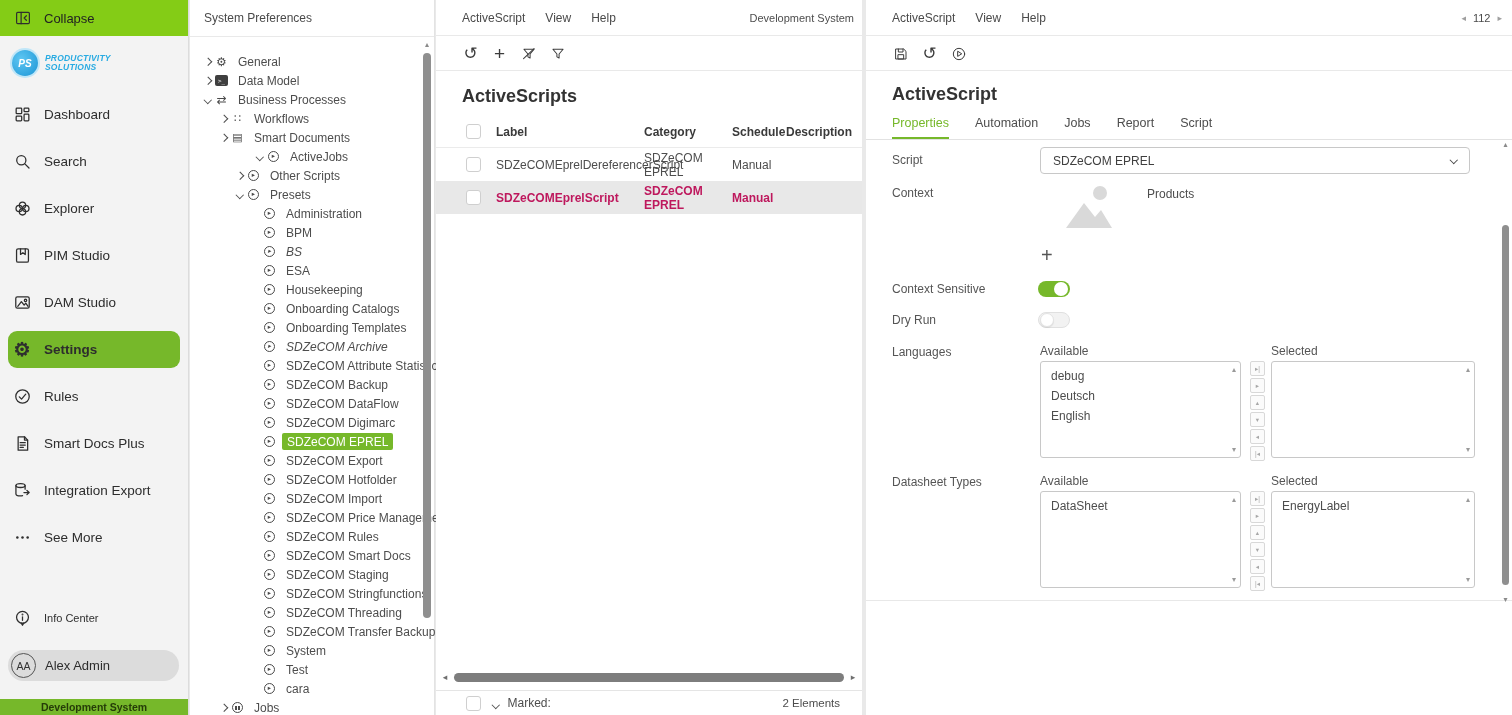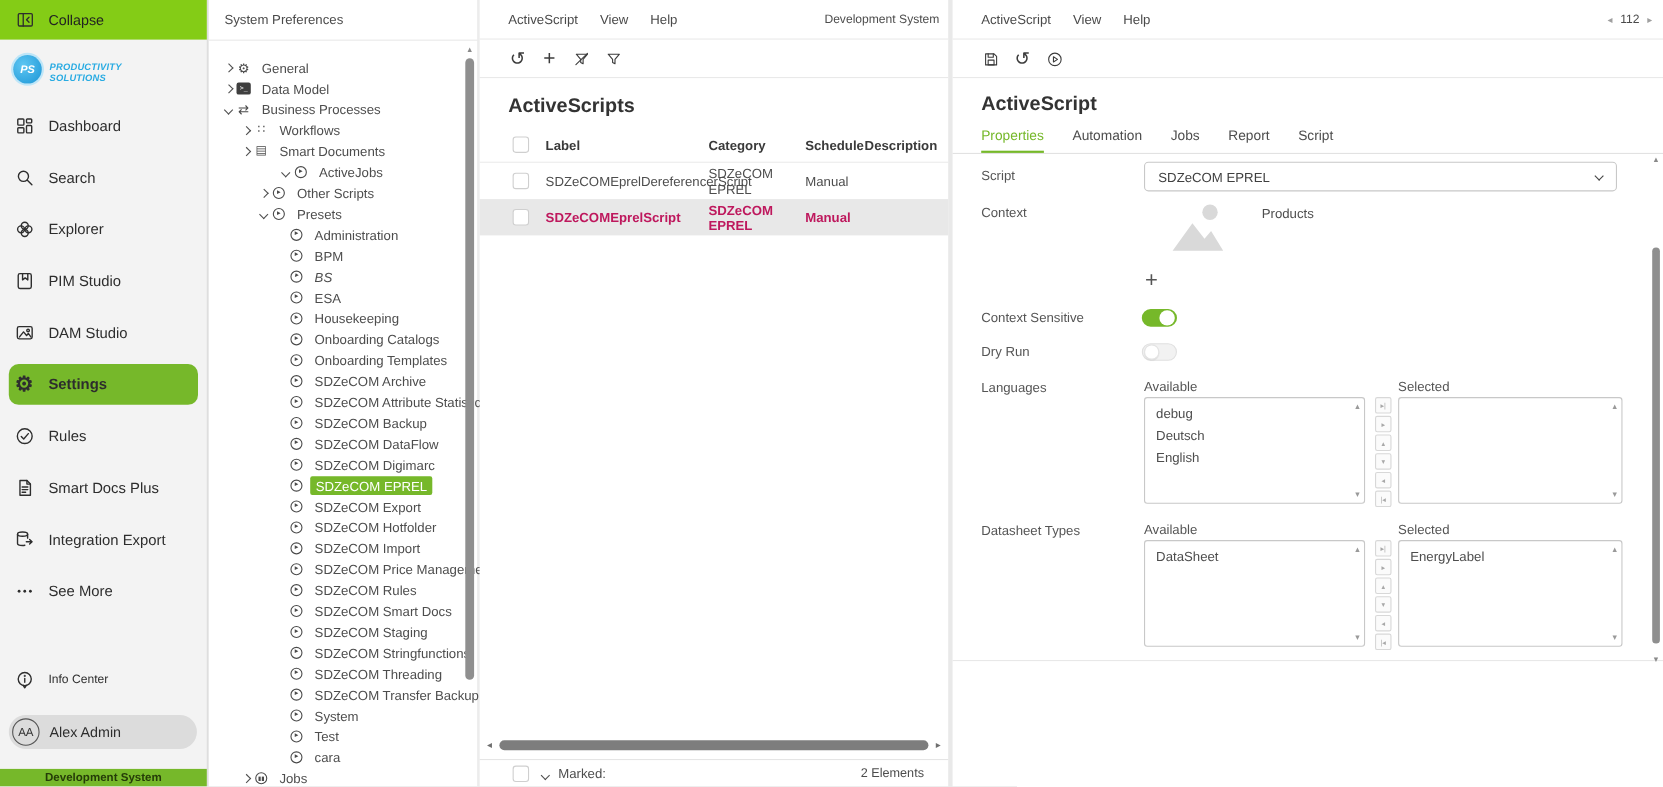--- a/index.html
+++ b/index.html
@@ -5,21 +5,21 @@
   *{margin:0;padding:0;box-sizing:border-box}
   html,body{width:1512px;height:715px;overflow:hidden}
   body{font-family:"Liberation Sans",sans-serif;background:#e9e9e9;color:#2e2e2e}
   .app{position:relative;width:1512px;height:715px}
   .panel{position:absolute;top:0;height:715px;background:#fff}
 
   
   .sidebar{position:absolute;left:0;top:0;width:189px;height:715px;background:#f3f3f3;border-right:1px solid #dcdcdc}
   .collapse-bar{height:36px;background:#84cc16;display:flex;align-items:center;padding-left:13px;font-size:13px;color:#222;cursor:pointer}
   .collapse-bar .nav-icon{margin-right:11px}
-  .brand{position:absolute;top:50px;left:12px;display:flex;align-items:flex-end}
+  .brand{position:absolute;top:50px;left:12px;display:flex;align-items:center}
   .brand-circle{width:26px;height:26px;border-radius:50%;background:radial-gradient(circle at 35% 35%,#5ec6f2,#1b95d6);color:#fff;font-size:10px;font-weight:700;font-style:italic;display:flex;align-items:center;justify-content:center;box-shadow:0 0 0 2px #bfe6f8}
   .brand-text{margin-left:7px;display:flex;flex-direction:column;font-size:8.5px;font-weight:700;font-style:italic;color:#29abe2;line-height:1.1;letter-spacing:.2px}
   #sidebar-nav{position:absolute;top:91px;left:0;right:0}
   .nav-item{height:47px;display:flex;align-items:center;padding-left:12px;font-size:13.5px;color:#2d2d2d;cursor:pointer}
   .nav-item .nav-label{margin-left:12px}
   .nav-item.active{height:37px;margin:5px 8px;padding-left:4px;background:#76b82a;border-radius:9px;font-weight:700}
   .nav-icon{width:20px;height:20px;display:flex;align-items:center;justify-content:center;flex:0 0 20px}
   .glyph{font-size:18px;line-height:1;color:#2e2e2e}
   .info-item{position:absolute;top:598px;left:0;right:0;height:40px;display:flex;align-items:center;padding-left:12px;font-size:11px;cursor:pointer}
   .info-item .nav-label{margin-left:12px}
@@ -365,21 +365,21 @@
           </span>
           <span class="tree-label">Onboarding Catalogs</span>
         </div>
         <div class="tree-row" style="padding-left: 60px;">
           <span class="twisty"></span>
           <span class="tree-ico">
             <span class="ti-circ">▸</span>
           </span>
           <span class="tree-label">Onboarding Templates</span>
         </div>
-        <div class="tree-row" style="padding-left: 60px;">
+        <div class="tree-row" style="padding-left: 60px; font-style: italic;">
           <span class="twisty"></span>
           <span class="tree-ico">
             <span class="ti-circ">▸</span>
           </span>
           <span class="tree-label">SDZeCOM Archive</span>
         </div>
         <div class="tree-row" style="padding-left: 60px;">
           <span class="twisty"></span>
           <span class="tree-ico">
             <span class="ti-circ">▸</span>

